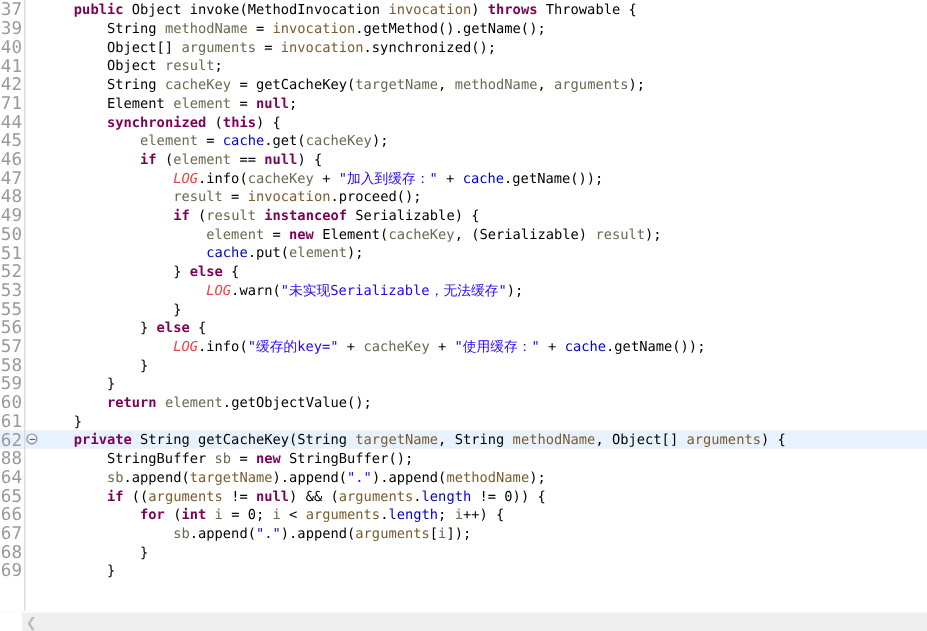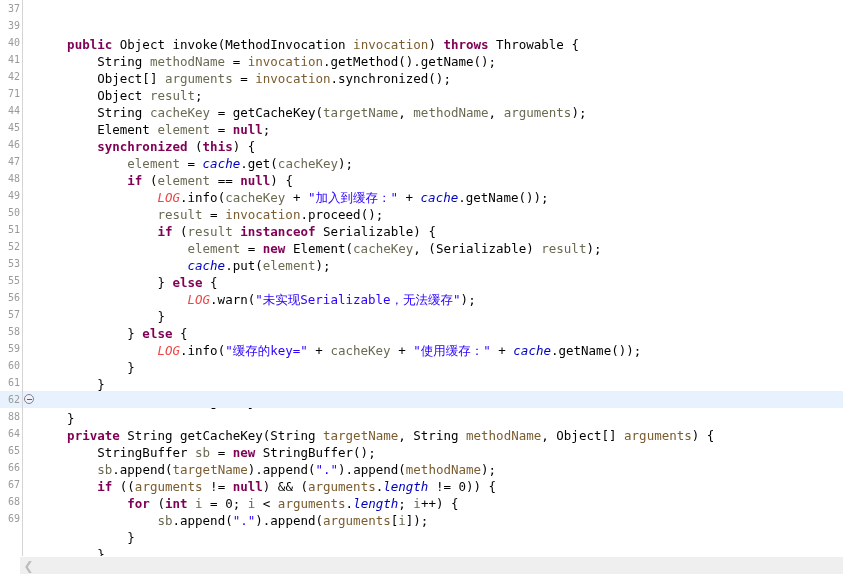--- a/index.html
+++ b/index.html
@@ -42,21 +42,21 @@
   }
 
   
   .gutter {
     position: absolute;
     left: 0; top: 0;
     width: 21px;
     height: 17px;
     color: #9a9a9a;
     font-family: "DejaVu Sans Mono", "Liberation Mono", monospace;
-    font-size: 10px;
+    font-size: 16px;
     text-align: right;
     overflow: hidden;
     direction: rtl;
     padding-right: 1px;
     box-sizing: border-box;
     background: transparent;
   }
   .gutter span { direction: ltr; unicode-bidi: bidi-override; }
 
   
@@ -91,29 +91,28 @@
     width: 5px; height: 1px;
     background: #5b5b7a;
   }
 
   
   .code-text {
     position: absolute;
     left: 37px; top: 0;
     height: 17px;
     white-space: pre;
-    margin-top: 36px;
   }
 
   
   .kw   { color: #7f0055; font-weight: bold; }   
   .pln  { color: #000000; }                      
   .loc  { color: #6a6a52; }                      
   .par  { color: #7a5c2e; }                      
-  .fld  { color: #0000c0; font-style: italic; }                      
+  .fld  { color: #0000c0; }                      
   .sfld { color: #ef4444; font-style: italic; }  
   .str  { color: #2a00ff; }
 
   
   #hscroll {
     position: absolute;
     left: 0; bottom: 0;
     width: 843px;
     height: 18px;
     background: #efefef;

